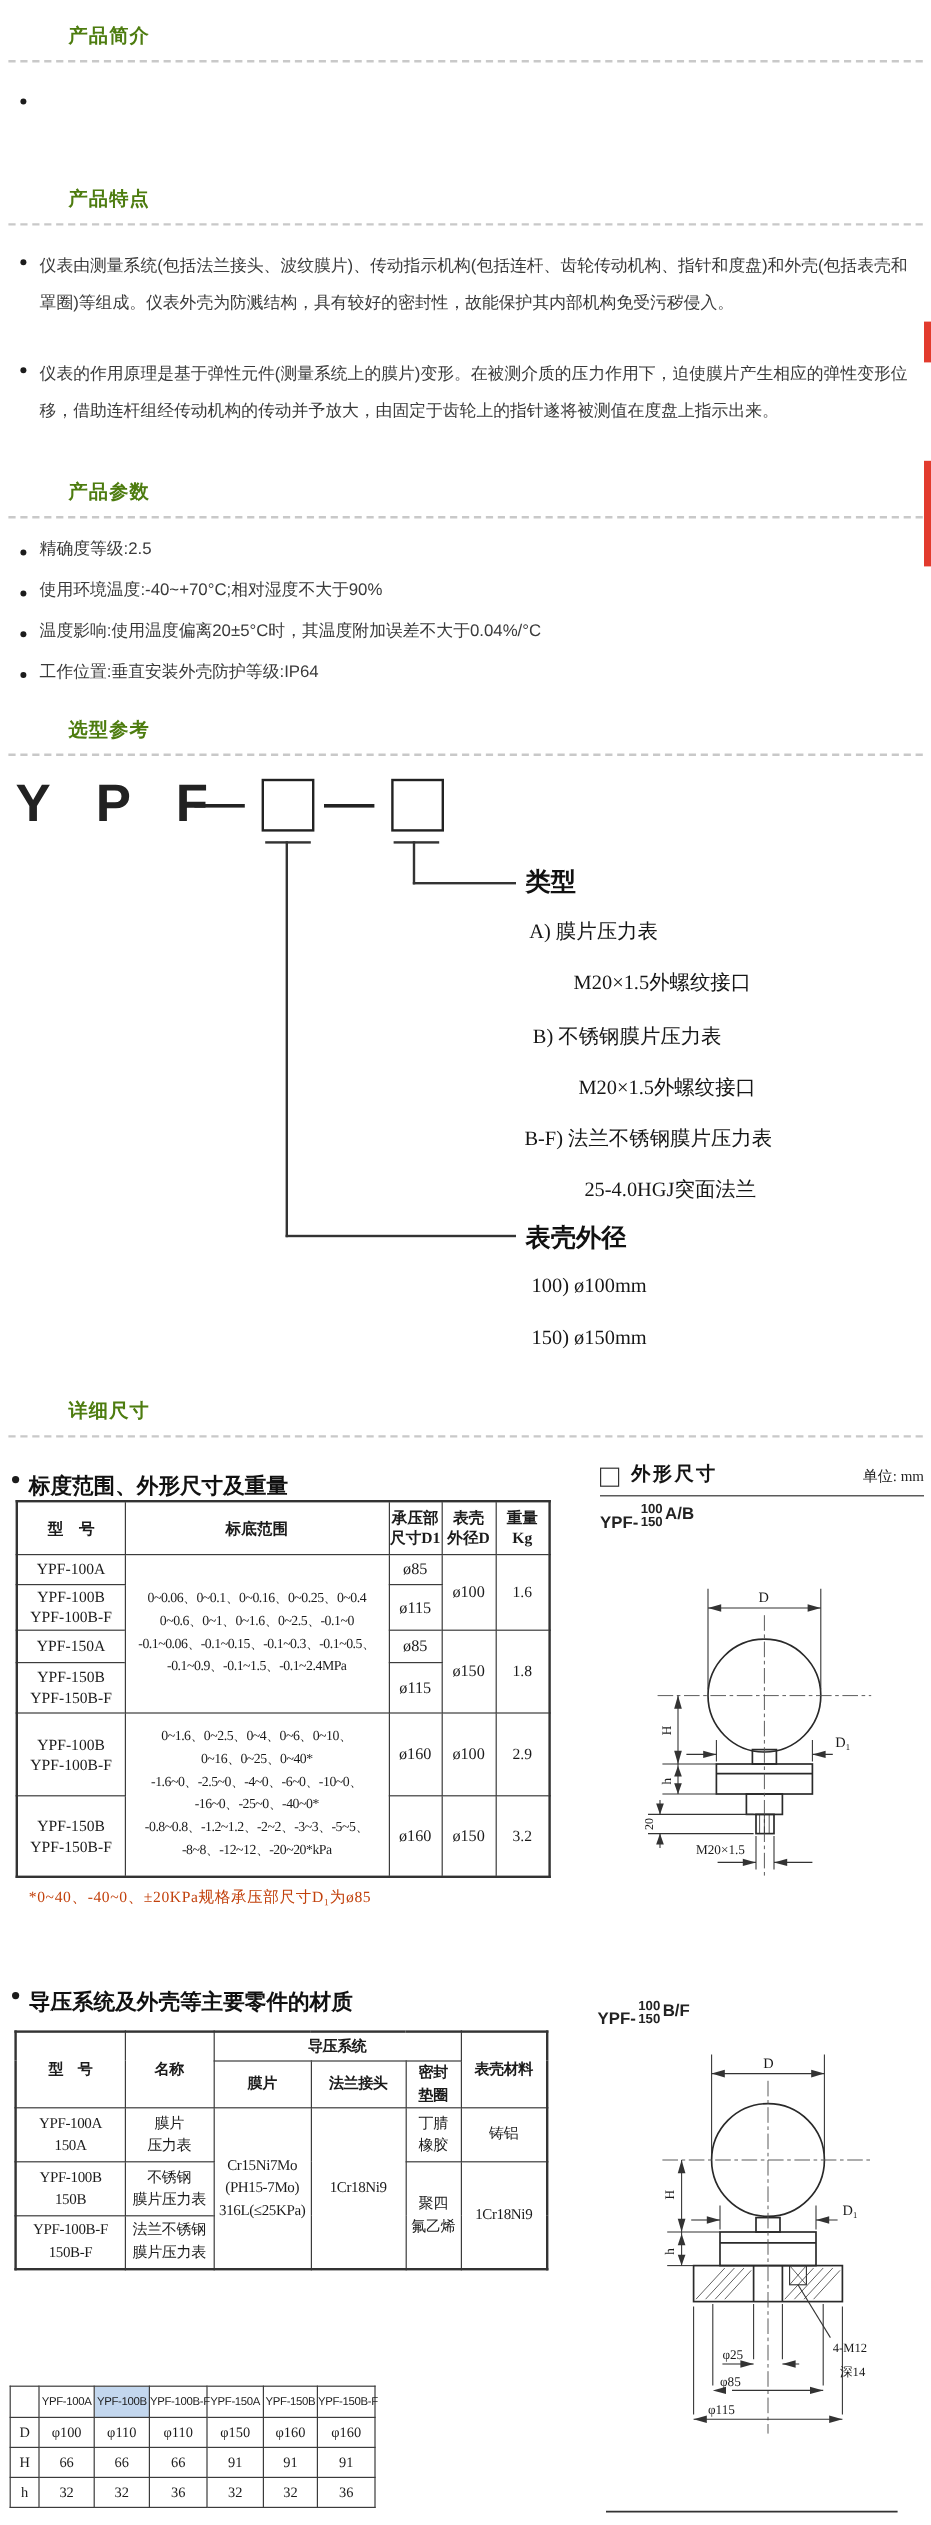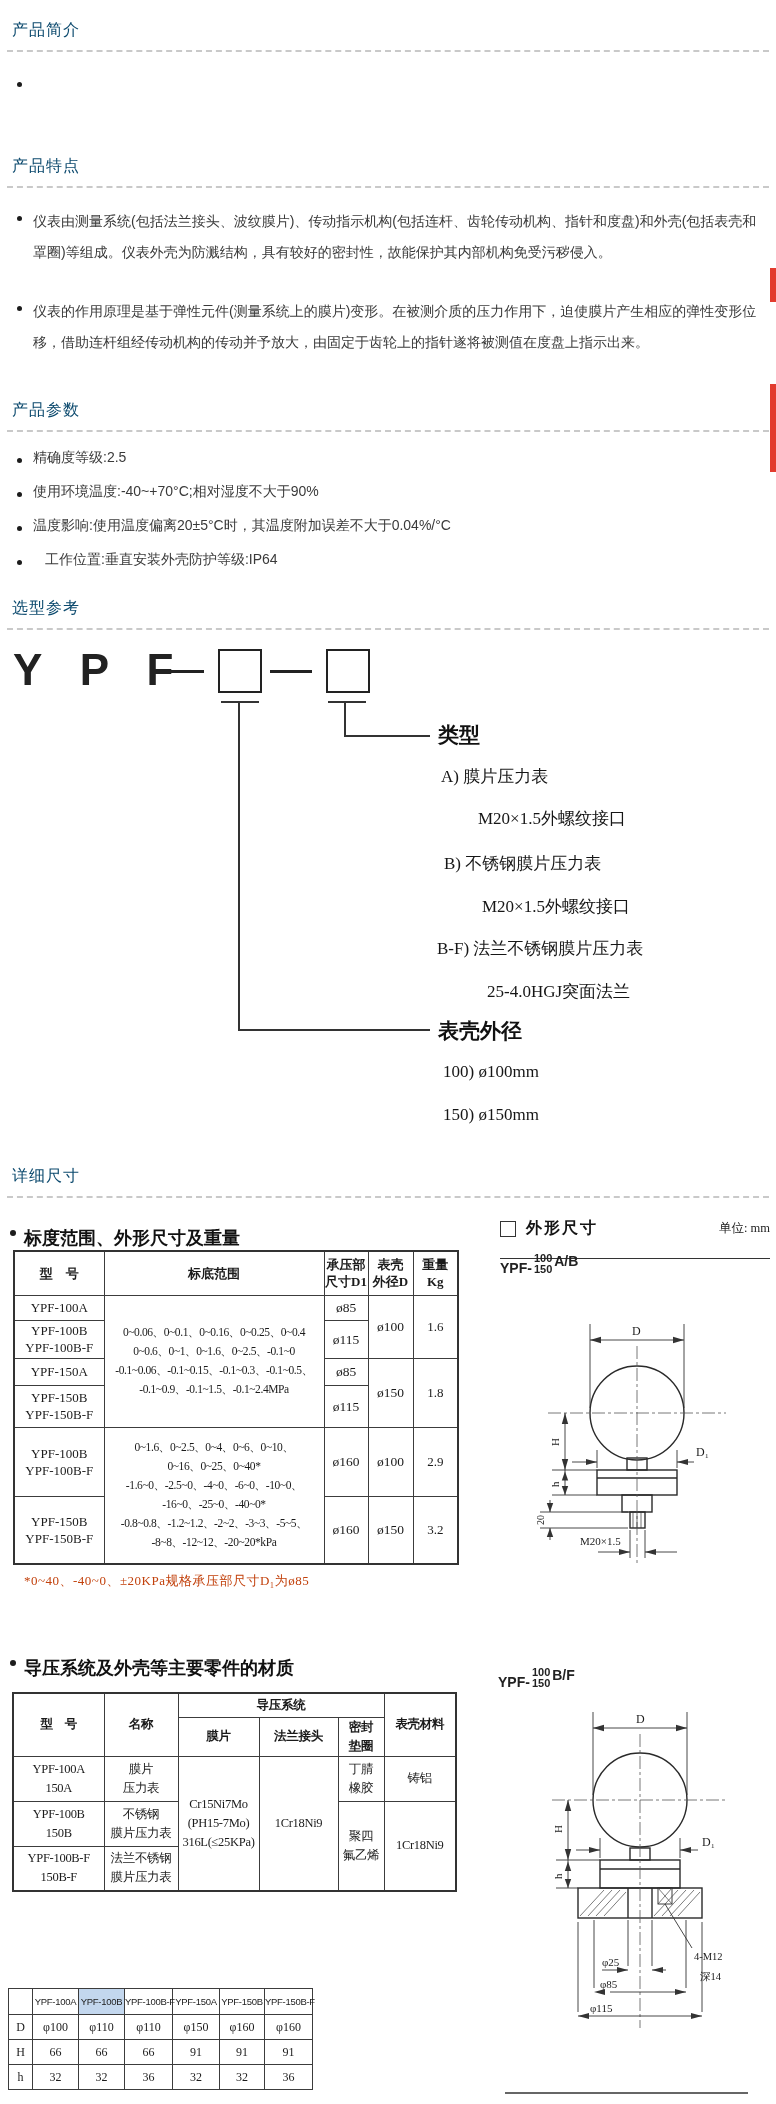--- a/index.html
+++ b/index.html
@@ -1,19 +1,19 @@
 <!DOCTYPE html>
 <html><head>
 <meta charset="utf-8">
 <style>
   html,body{margin:0;padding:0;background:#fff;}
   #page{position:relative;width:776px;height:2104px;background:#fff;overflow:hidden;
         font-family:"Liberation Sans",sans-serif;color:#333;}
   .abs{position:absolute;}
-  .sec-h{font-size:16px;font-weight:400;color:#0c4a6e;letter-spacing:1px;}
+  .sec-h{font-size:16px;font-weight:700;color:#4d7c0f;letter-spacing:1px;margin-left:45px;}
   .rule{height:0;border-top:2px dashed #c9c9c9;width:762px;left:7px;}
   .bullet{display:flex;}
   .dot{width:5px;height:5px;border-radius:50%;background:#1c1c1c;flex:0 0 5px;margin:10px 11px 0 0;}
   .btxt{font-size:14px;line-height:31px;color:#3a3a3a;}
   .one{line-height:18px;}
   .redbar{width:6px;background:#e23b2e;left:770px;}
   
   .ypf{font-size:44px;font-weight:700;color:#222;letter-spacing:13px;font-family:"Liberation Sans",sans-serif;}
   .sqbox{width:40px;height:40px;border:2px solid #222;background:#fff;}
   .hline{background:#333;height:2px;}
@@ -36,21 +36,21 @@
   .t2 td{font-size:12.5px;line-height:19px;letter-spacing:-0.3px;}
   .t2 .hd{font-weight:700;}
   .t3{width:304px;border:1.5px solid #333;}
   .t3 td{font-size:12px;line-height:14px;}
   .t3 .hd{font-family:"Liberation Sans",sans-serif;font-size:9.5px;letter-spacing:-0.3px;font-weight:400;color:#222;white-space:nowrap;}
   .t3 .rl{font-size:12px;}
   .t3 .hl{background:#c3d7ee;}
   .pre{white-space:pre-line;}
   .footnote{font-family:"Liberation Serif",serif;font-size:13px;font-weight:400;color:#c2410c;letter-spacing:0.5px;}
   
-  .out-h{width:270px;border-bottom:1.5px solid #333;padding-bottom:19px;display:flex;align-items:center;}
+  .out-h{width:270px;border-bottom:1.5px solid #333;padding-bottom:7px;display:flex;align-items:flex-end;}
   .chk{width:14px;height:14px;border:1.5px solid #333;margin-right:10px;flex:0 0 14px;}
   .out-title{font-size:16px;font-weight:700;color:#141414;letter-spacing:2px;}
   .out-unit{margin-left:auto;font-family:"Liberation Serif",serif;font-size:12.5px;color:#222;}
   .model-lab{display:flex;align-items:center;font-weight:700;font-size:14px;color:#222;
              font-family:"Liberation Sans",sans-serif;}
   .stack{display:inline-flex;flex-direction:column;font-size:11px;line-height:11px;font-weight:700;
          margin:0 2px;text-align:center;}
   svg text{font-family:"Liberation Serif",serif;fill:#1b1b1b;}
 </style>
 </head>
@@ -85,21 +85,21 @@
     <span class="btxt one">精确度等级:2.5</span>
   </div>
   <div class="abs bullet" style="top:482px;left:17px;width:748px;">
     <span class="dot"></span>
     <span class="btxt one">使用环境温度:-40~+70°C;相对湿度不大于90%</span>
   </div>
   <div class="abs bullet" style="top:516px;left:17px;width:748px;">
     <span class="dot"></span>
     <span class="btxt one">温度影响:使用温度偏离20±5°C时，其温度附加误差不大于0.04%/°C</span>
   </div>
-  <div class="abs bullet" style="top:550px;left:17px;width:748px;gap:12px;">
+  <div class="abs bullet" style="top:550px;left:17px;width:748px;">
     <span class="dot"></span>
     <span class="btxt one">工作位置:垂直安装外壳防护等级:IP64</span>
   </div>
 
   <div class="abs sec-h" style="top:598px;left:12px;">选型参考</div>
   <div class="abs rule" style="top:628px;"></div>
 
   <div class="abs" style="top:645px;left:0;width:776px;height:515px;">
     <div class="abs ypf" style="top:0px;left:13px;">Y P F</div>
     <div class="abs dash" style="top:25px;left:162px;width:42px;"></div>

